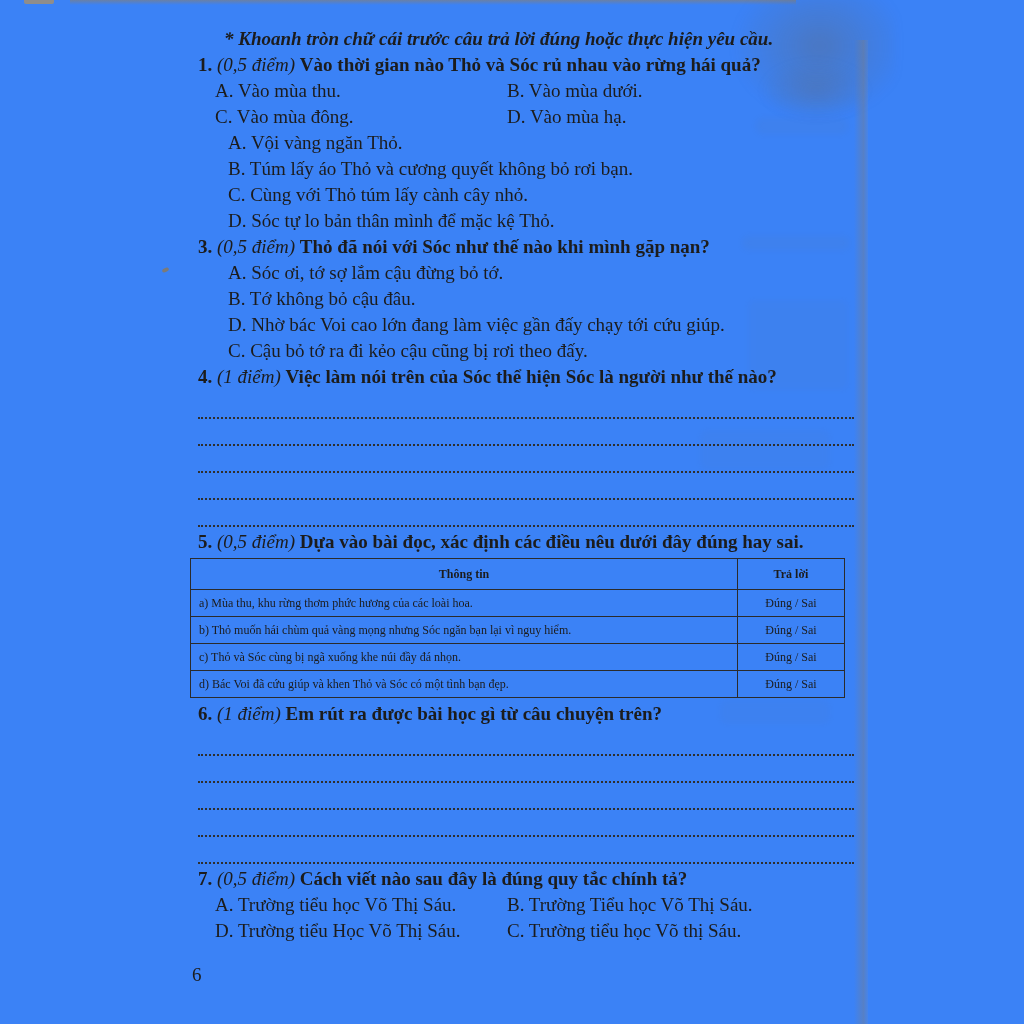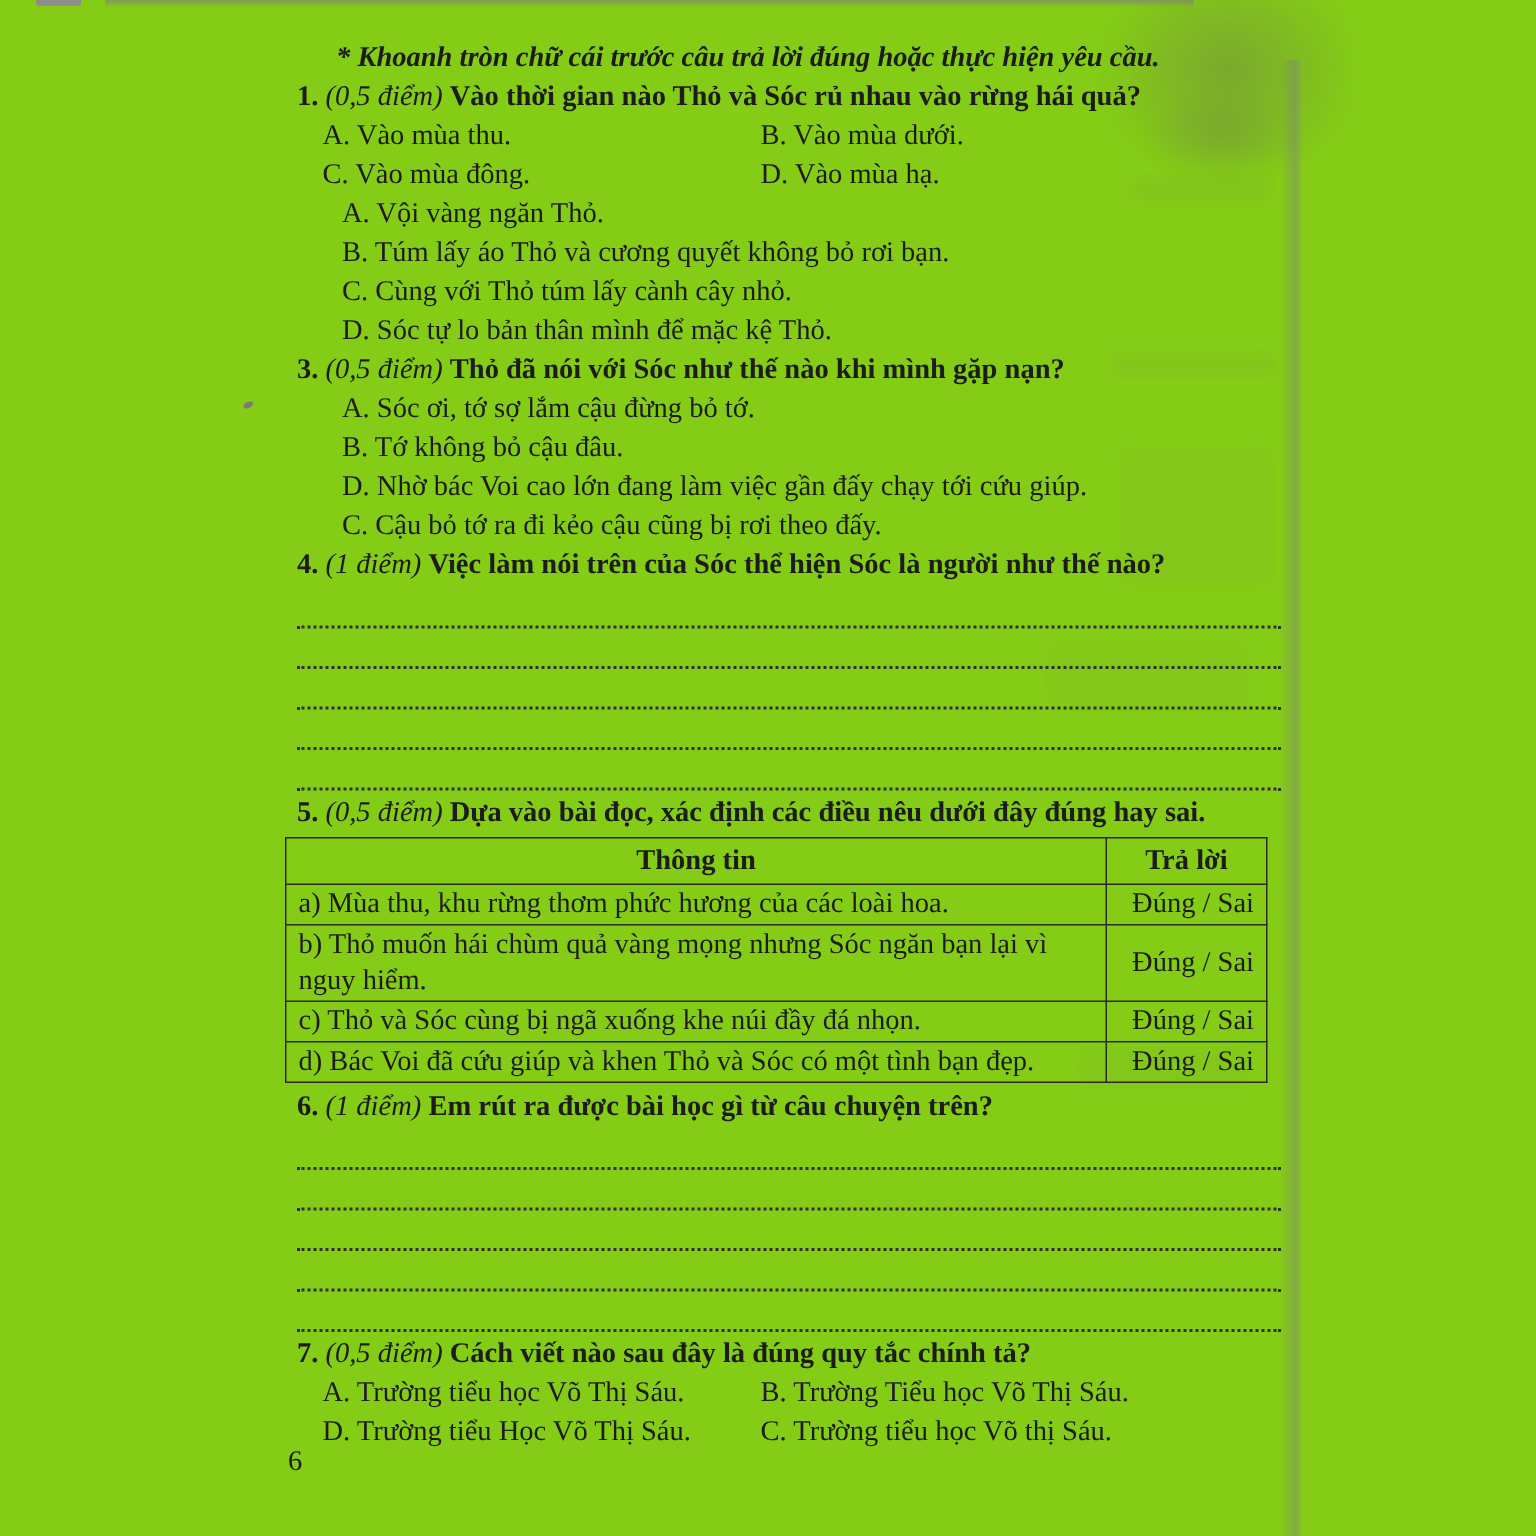--- a/index.html
+++ b/index.html
@@ -2,21 +2,21 @@
 <html><head>
 <meta charset="utf-8">
 <style>
   html,body{margin:0;padding:0;}
   body{
     width:1024px;height:1024px;position:relative;overflow:hidden;
     background:#fefefe;
     font-family:"Liberation Serif","DejaVu Serif",serif;
     color:#1c1c1c;
   }
-  .page{position:absolute;inset:0;background:#84cc16;padding-left:26px;}
+  .page{position:absolute;inset:0;background:#3b82f6;padding-left:26px;}
 
   
   .top-edge-bar{position:absolute;left:70px;top:0;width:726px;height:5px;
     background:linear-gradient(to bottom,rgba(130,127,124,.65),rgba(130,127,124,0));}
   .top-left-mark{position:absolute;left:24px;top:0;width:30px;height:4px;
     background:#8f8d8b;border-radius:0 0 2px 2px;}
   .corner-shadow{position:absolute;left:726px;top:-6px;width:170px;height:130px;
     background:radial-gradient(ellipse at 55% 40%,rgba(105,100,95,.34),rgba(105,100,95,0) 66%);
     filter:blur(5px);}
   .corner-shadow2{position:absolute;left:760px;top:60px;width:110px;height:60px;
@@ -41,25 +41,25 @@
   .q-num{font-weight:bold;}
   .q-points{font-style:italic;}
   .q-text{font-weight:bold;}
   .opt{margin-left:30px;line-height:26px;}
   .opt-grid{display:grid;grid-template-columns:292px 1fr;margin-left:17px;}
   .opt-grid div{line-height:26px;}
   .dotlines{margin:2px 0 2px 0;}
   .dotline{height:25px;border-bottom:2px dotted #2f2f2f;}
 
   table.tf{border-collapse:collapse;width:655px;margin:3px 0 3px -8px;
-    font-size:19px;line-height:24px;}
+    font-size:12px;line-height:24px;}
   table.tf th,table.tf td{border:1.6px solid #2b2b2b;padding:1px 8px;}
   table.tf th{font-weight:bold;text-align:center;height:28px;}
   td.info{width:530px;}
-  td.ans{text-align:right;margin-top:48px;}
+  td.ans{text-align:center;margin-top:48px;}
 
   .page-number{position:absolute;left:192px;top:964px;font-size:19px;}
 </style>
 </head>
 <body>
 
 <div class="page">
 
   <div class="top-edge-bar"></div>
   <div class="top-left-mark"></div>

